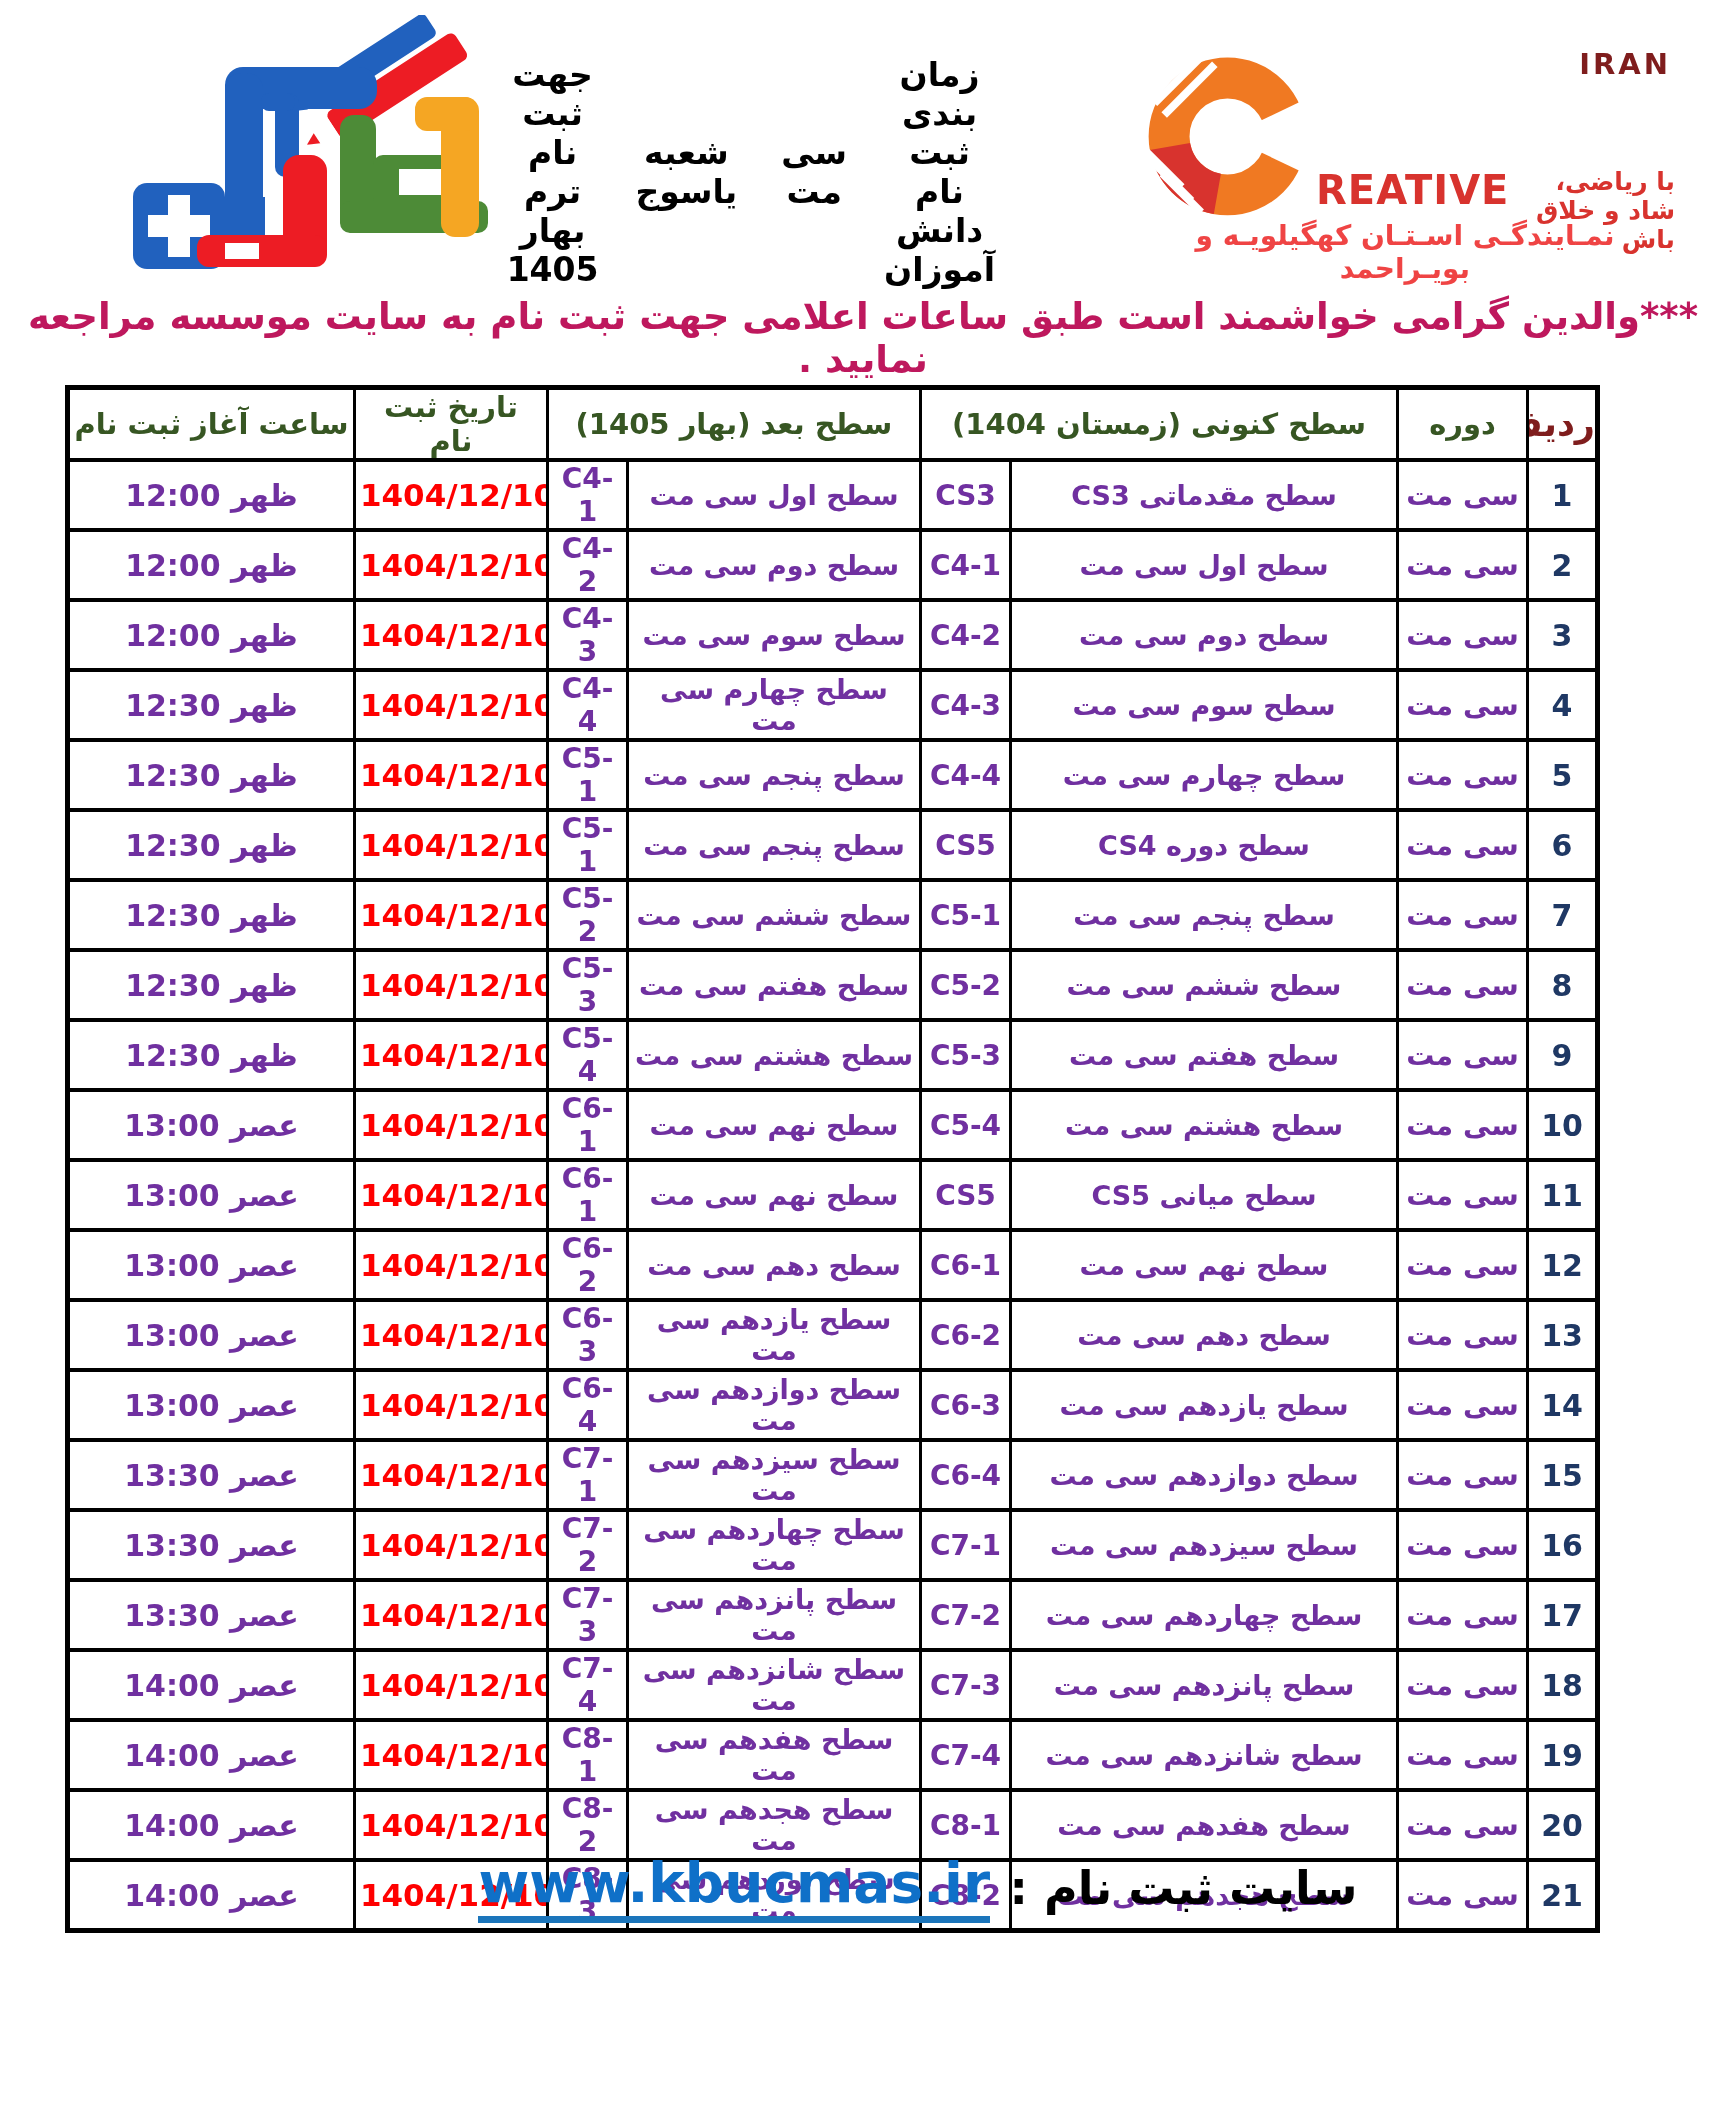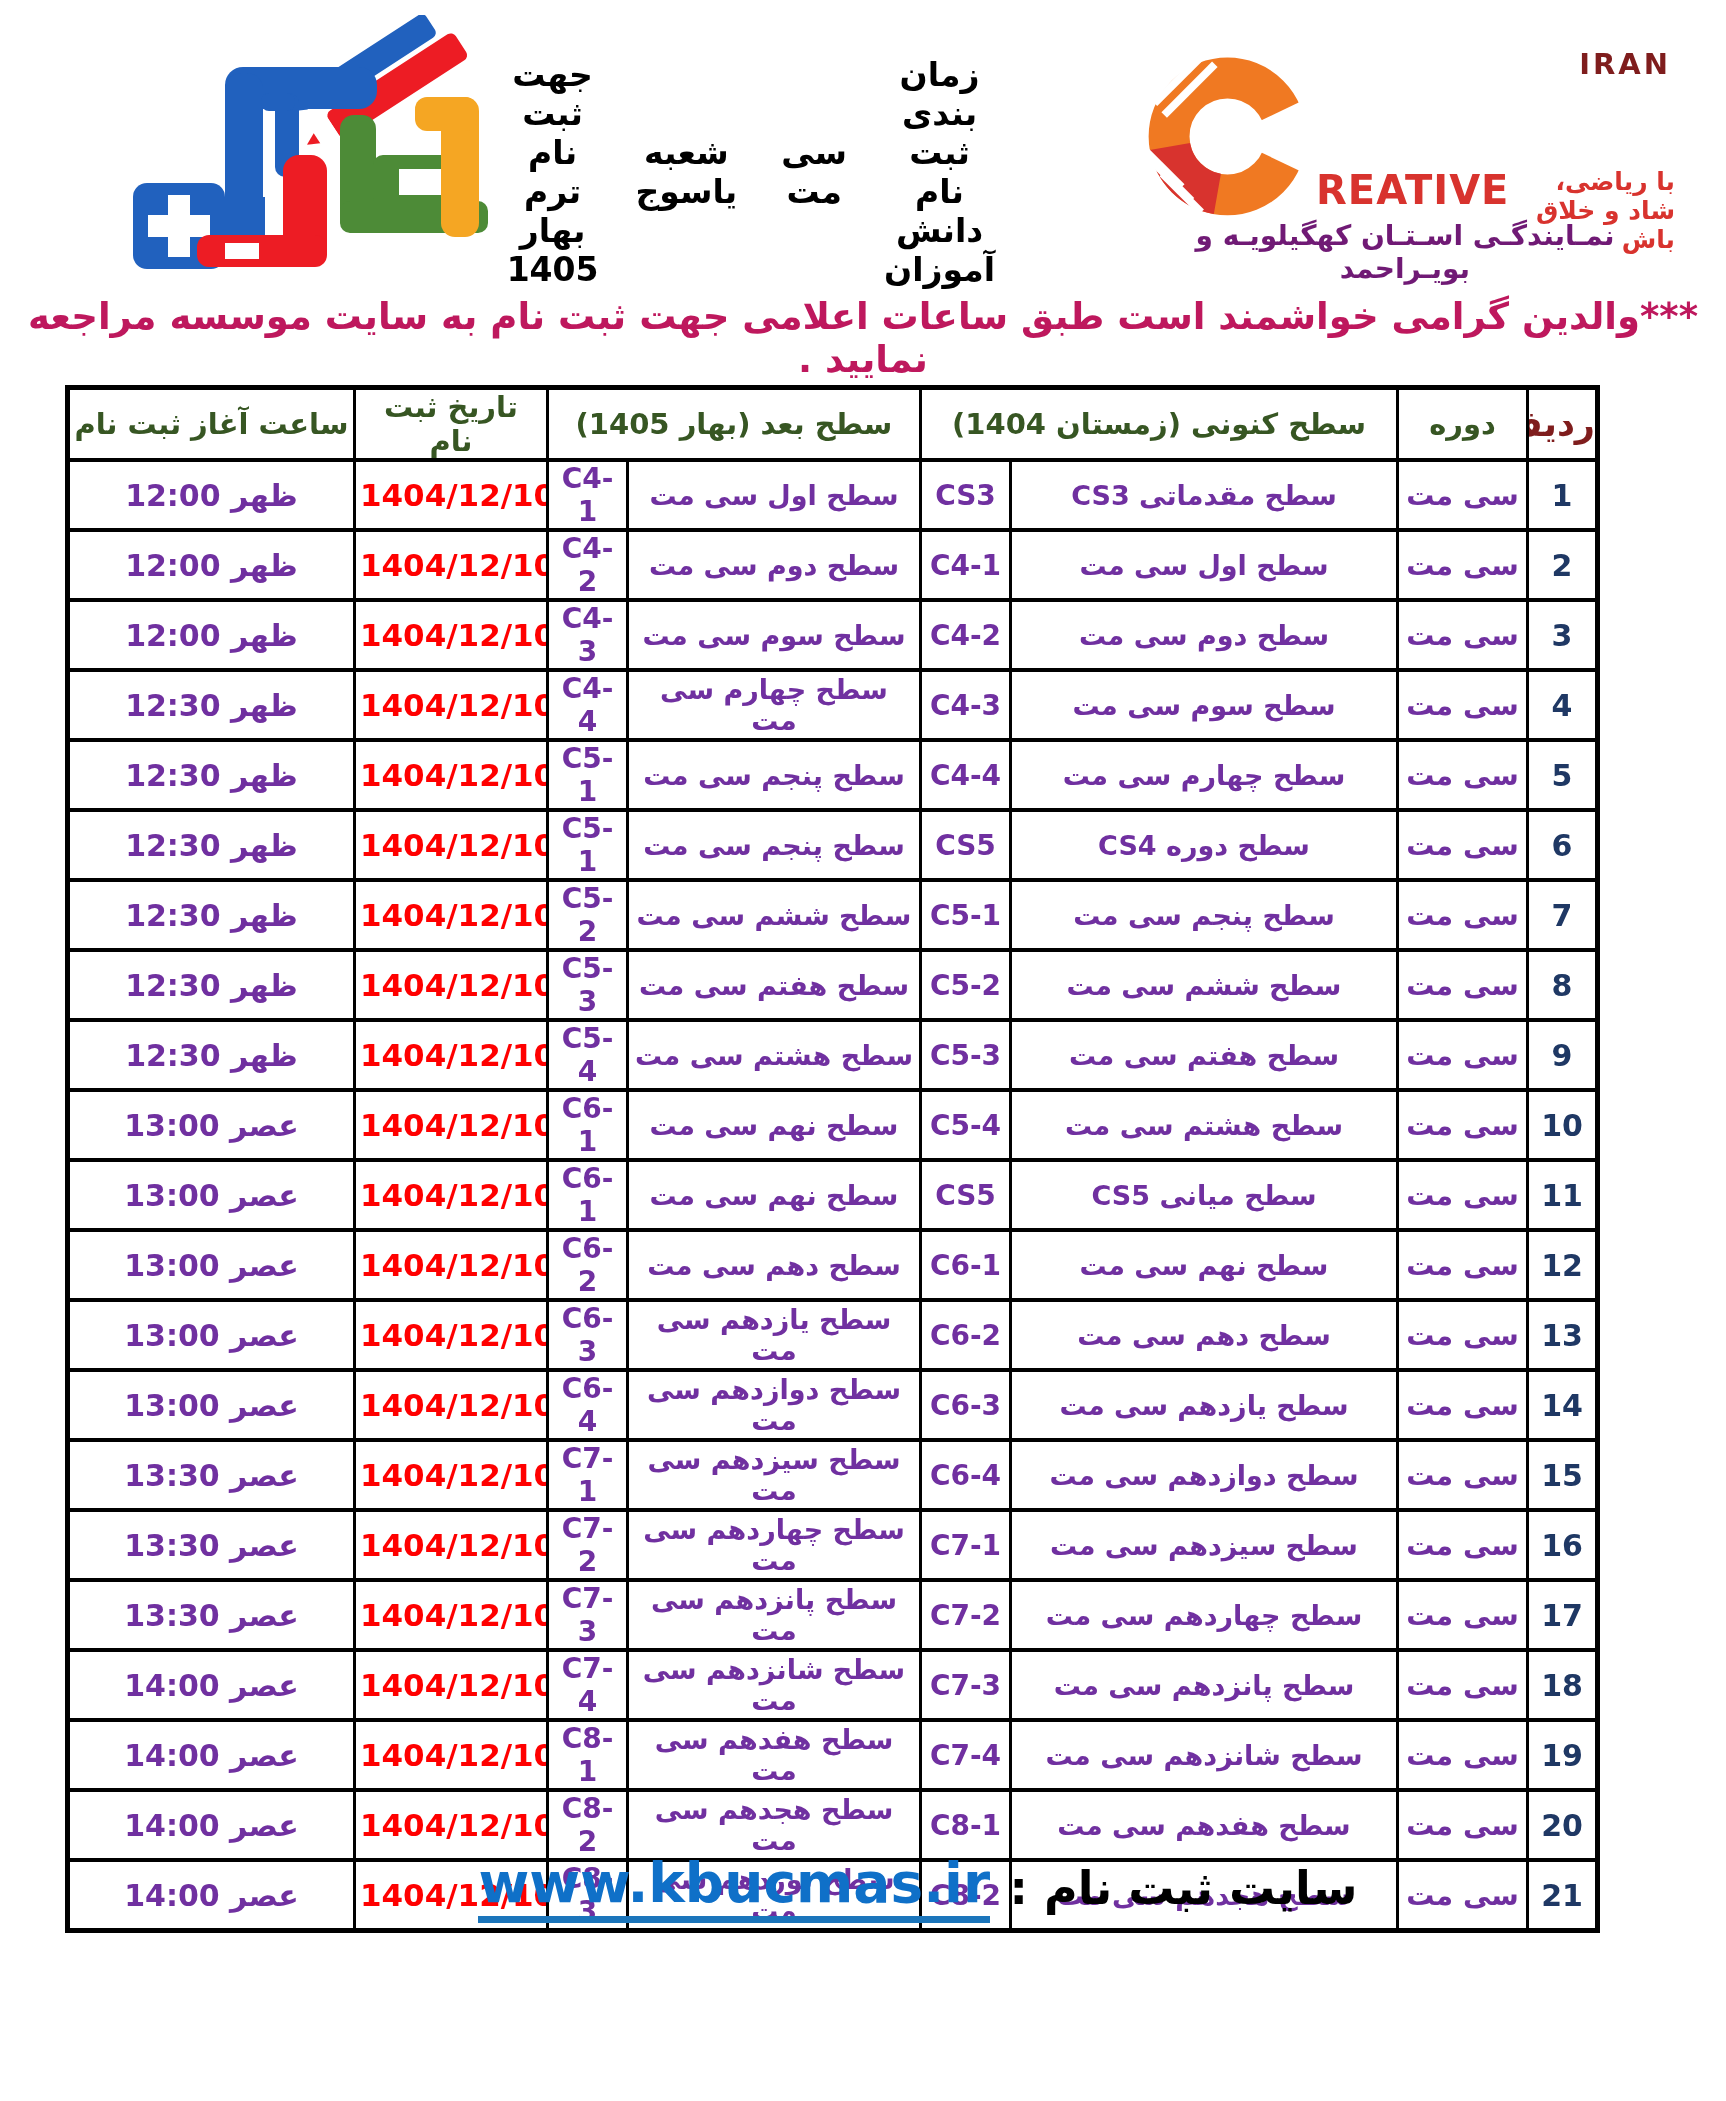--- a/index.html
+++ b/index.html
@@ -24,21 +24,21 @@
   .logo-right .iran-word{
     position:absolute;right:4px;top:14px;color:#7f1d1d;font-size:29px;letter-spacing:3px;
   }
   .logo-right .creative-row{
     position:absolute;left:181px;top:134px;display:flex;direction:ltr;gap:18px;align-items:flex-start;
   }
   .logo-right .reative-word{color:#D8332E;font-size:40px;letter-spacing:1px;}
   .logo-right .slogan{color:#D8332E;font-size:25px;}
   .logo-right .province{
     position:absolute;left:0;right:0;top:186px;text-align:center;
-    color:#701a75;font-size:28px;letter-spacing:1px;
+    color:#ef4444;font-size:28px;letter-spacing:1px;
   }
   
   .notice{
     position:absolute;top:295px;left:0;right:0;text-align:center;direction:rtl;
     color:#be185d;font-size:37px;
   }
   
   .table-wrap{position:absolute;left:70px;top:385px;width:1530px;}
   table.schedule{
     border-collapse:collapse;table-layout:fixed;width:1530px;direction:rtl;

